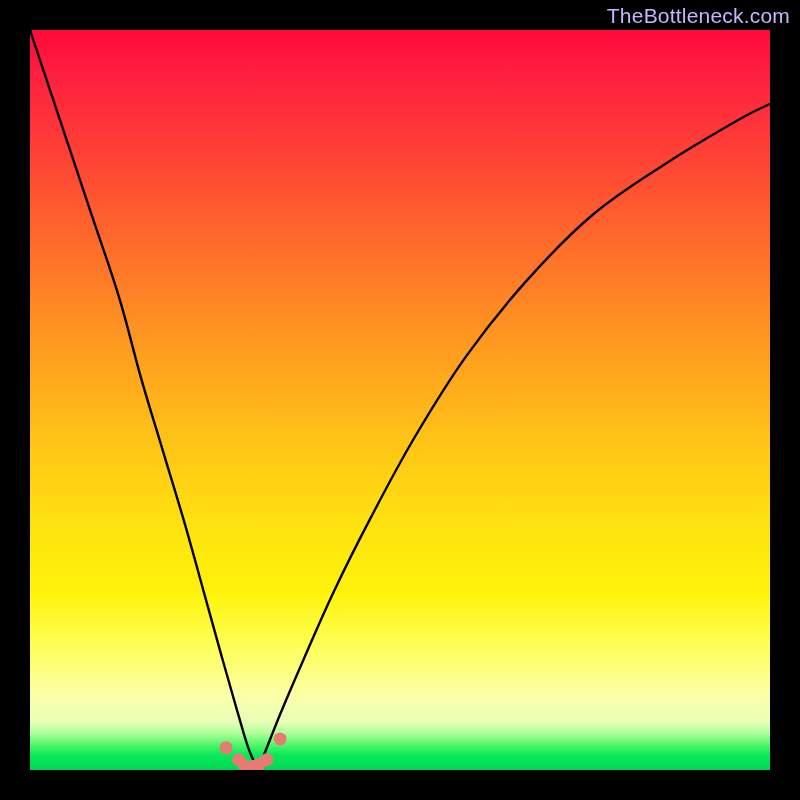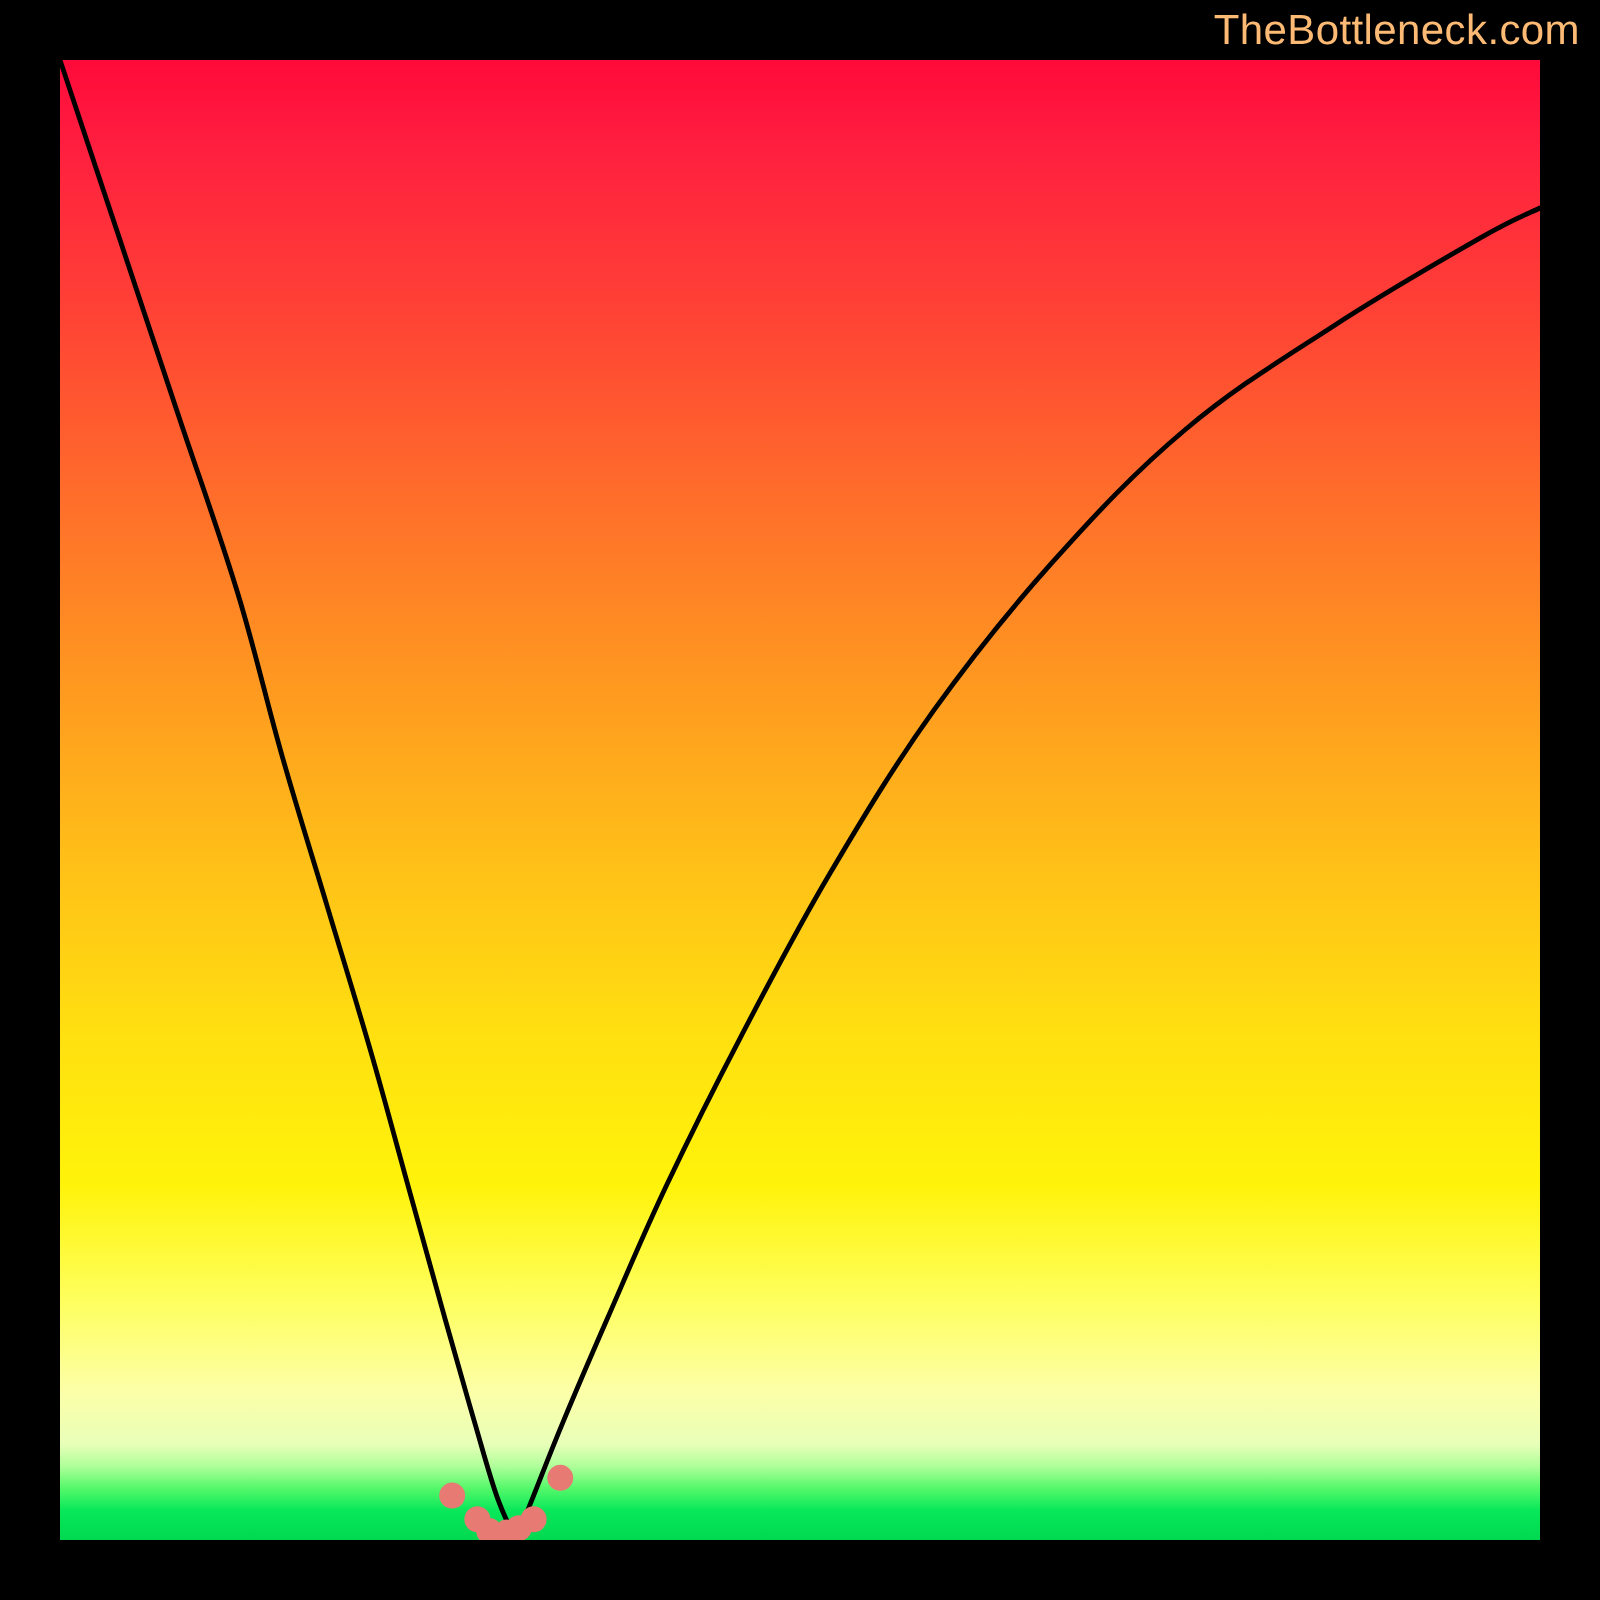--- a/index.html
+++ b/index.html
@@ -40,21 +40,21 @@
       #b0ff9a 95%,
       #55f86a 96.5%,
       #08e85a 98%,
       #00d850 100%
     );
   }
   .watermark {
     position: absolute;
     top: 4px;
     right: 10px;
-    color: #fdba74;
+    color: #c4b5fd;
     font-size: 21px;
     font-weight: 400;
     letter-spacing: 0.2px;
     user-select: none;
   }
   svg.curves {
     position: absolute;
     left: 0;
     top: 0;
     width: 740px;

